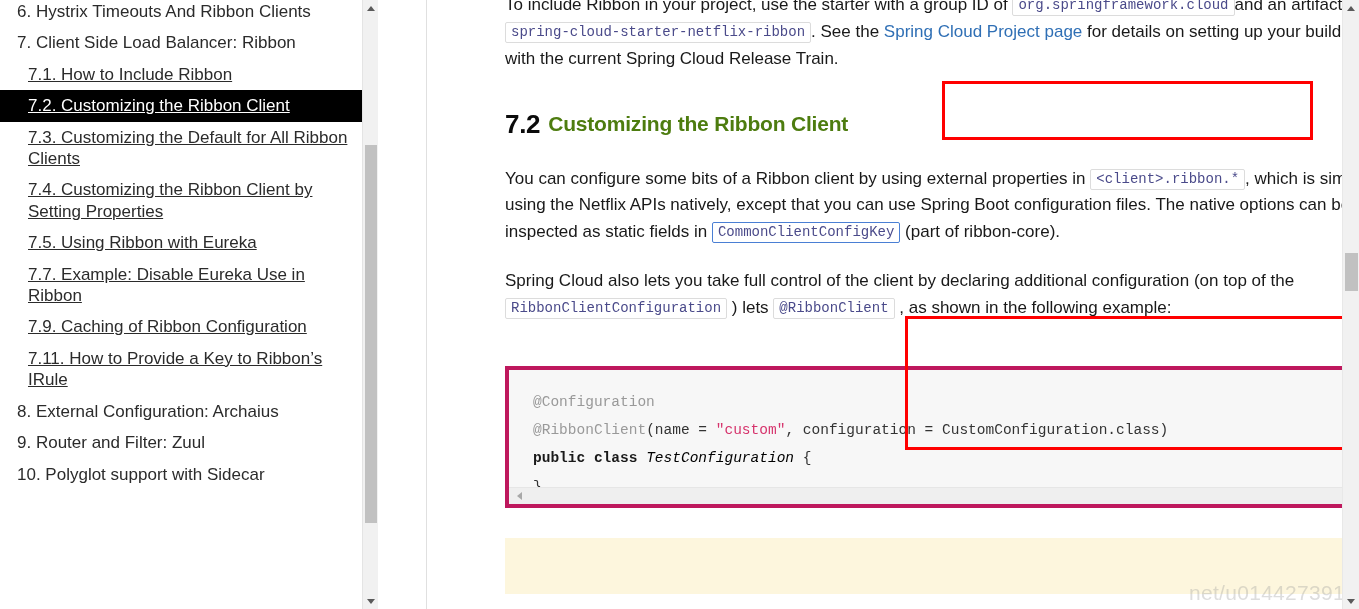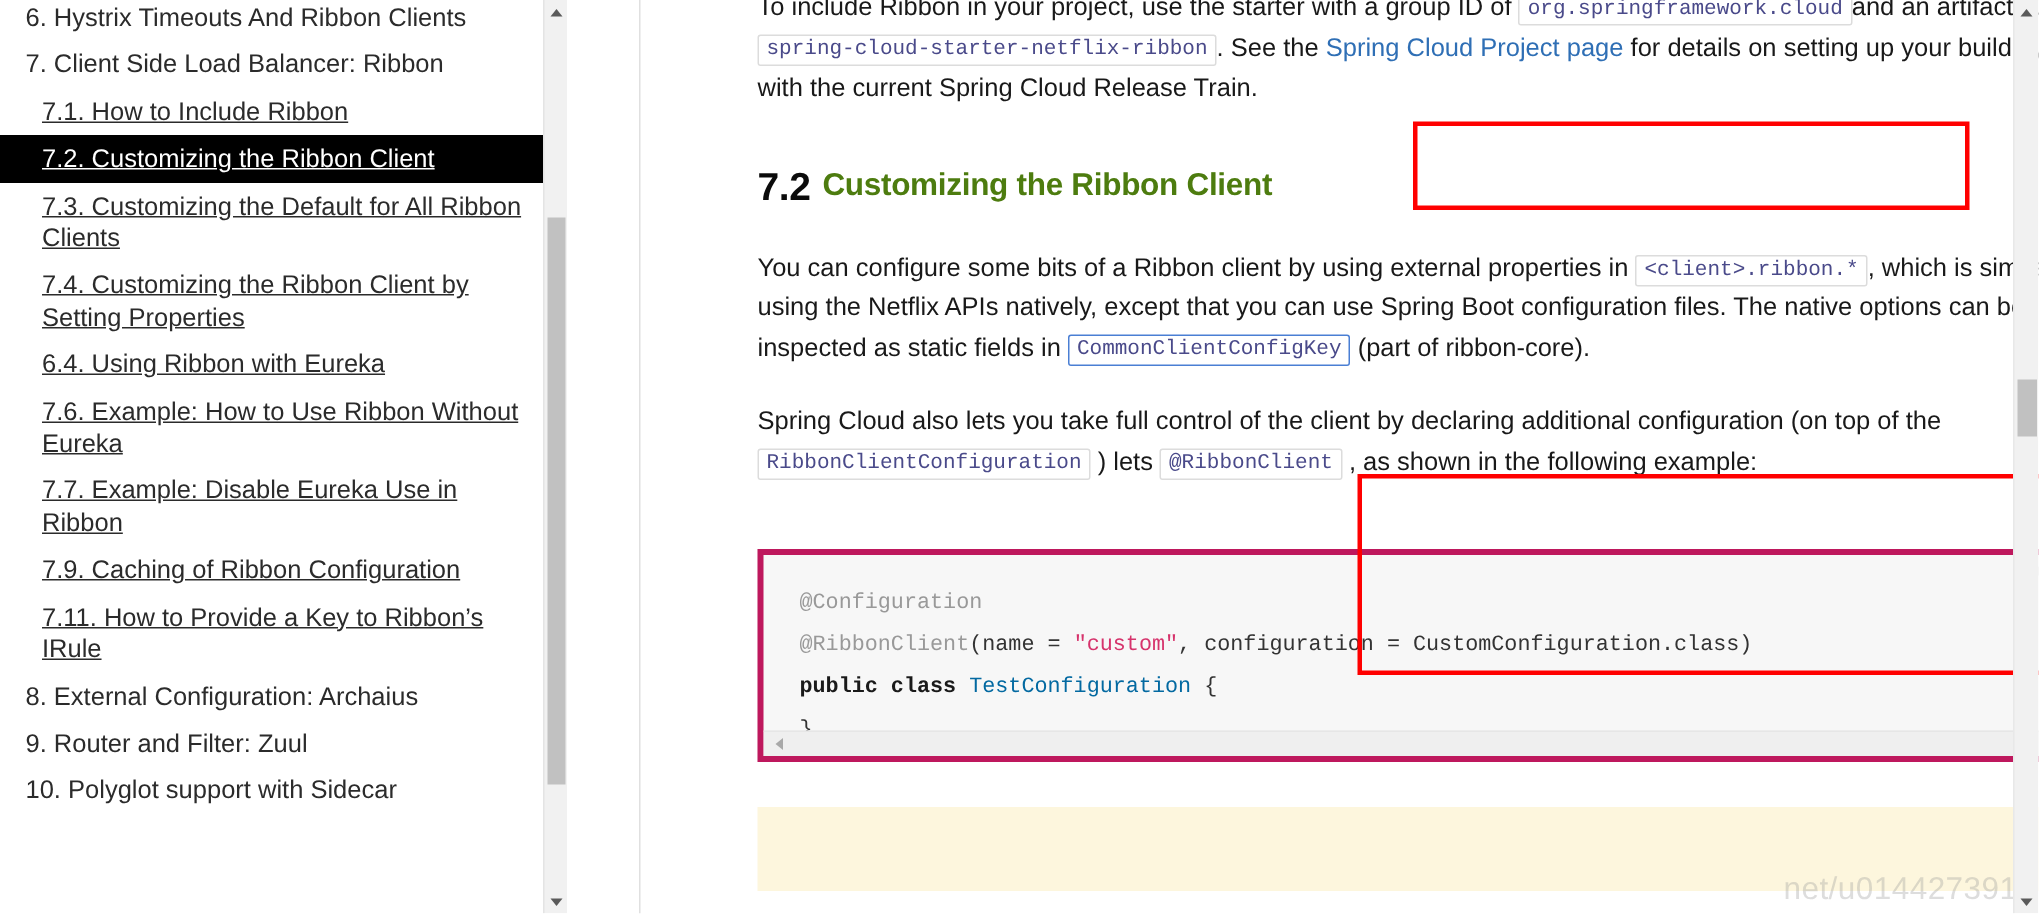--- a/index.html
+++ b/index.html
@@ -209,21 +209,21 @@
     padding: 18px 0 10px 24px;
     font-family: "Liberation Mono", "DejaVu Sans Mono", monospace;
     font-size: 14.5px;
     line-height: 1.95;
     color: #222222;
     white-space: pre;
   }
   .tok-ann    { color: #999999; }
   .tok-str    { color: #d6336c; }
   .tok-kw     { color: #1a1a1a; font-weight: bold; }
-  .tok-type   { color: #0369a1; }
+  .tok-type   { color: #000000; font-style: italic; }
   .tok-plain  { color: #333333; }
 
   .code-hscroll {
     position: absolute;
     left: 0;
     bottom: 0;
     width: 100%;
     height: 17px;
     background: #efefef;
     border-top: 1px solid #e6e6e6;
@@ -301,22 +301,21 @@
 <div id="app">
 
   <div class="toc-pane">
     <ul class="toc-list" id="toc-list">
         <li class="toc-item"><span>6. Hystrix Timeouts And Ribbon Clients</span></li>
         <li class="toc-item"><span>7. Client Side Load Balancer: Ribbon</span></li>
         <li class="toc-item lvl2"><span>7.1. How to Include Ribbon</span></li>
         <li class="toc-item lvl2 active"><span>7.2. Customizing the Ribbon Client</span></li>
         <li class="toc-item lvl2"><span>7.3. Customizing the Default for All Ribbon Clients</span></li>
         <li class="toc-item lvl2"><span>7.4. Customizing the Ribbon Client by Setting Properties</span></li>
-        <li class="toc-item lvl2"><span>6.4. Using Ribbon with Eureka</span></li>
-        <li class="toc-item lvl2"><span>7.6. Example: How to Use Ribbon Without Eureka</span></li>
+        <li class="toc-item lvl2"><span>7.5. Using Ribbon with Eureka</span></li>
         <li class="toc-item lvl2"><span>7.7. Example: Disable Eureka Use in Ribbon</span></li>
         <li class="toc-item lvl2"><span>7.9. Caching of Ribbon Configuration</span></li>
         <li class="toc-item lvl2"><span>7.11. How to Provide a Key to Ribbon’s IRule</span></li>
         <li class="toc-item"><span>8. External Configuration: Archaius</span></li>
         <li class="toc-item"><span>9. Router and Filter: Zuul</span></li>
         <li class="toc-item"><span>10. Polyglot support with Sidecar</span></li>
       </ul>
 
     <div class="toc-scrollbar">
       <div class="sb-arrow up">

